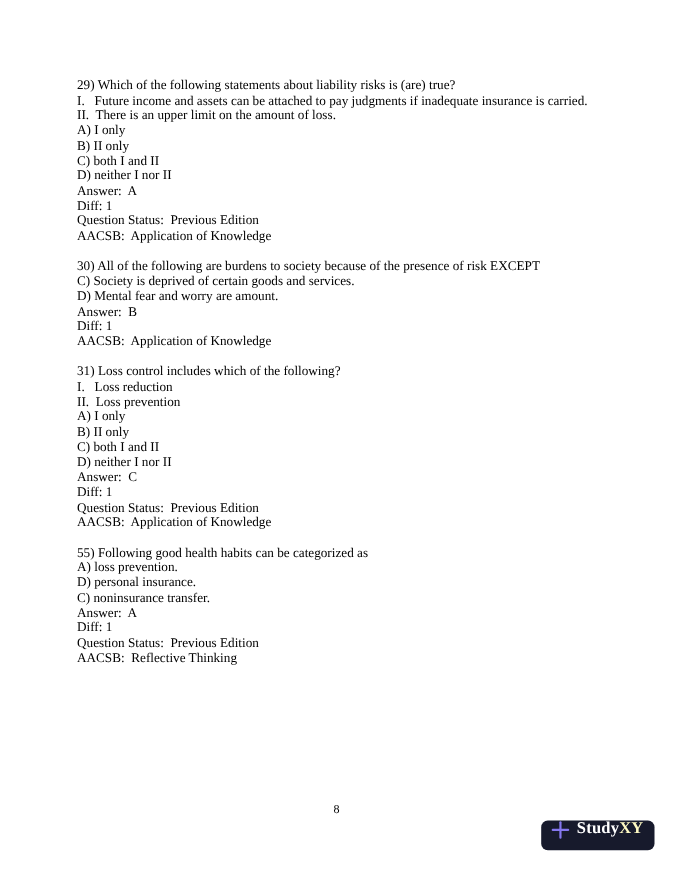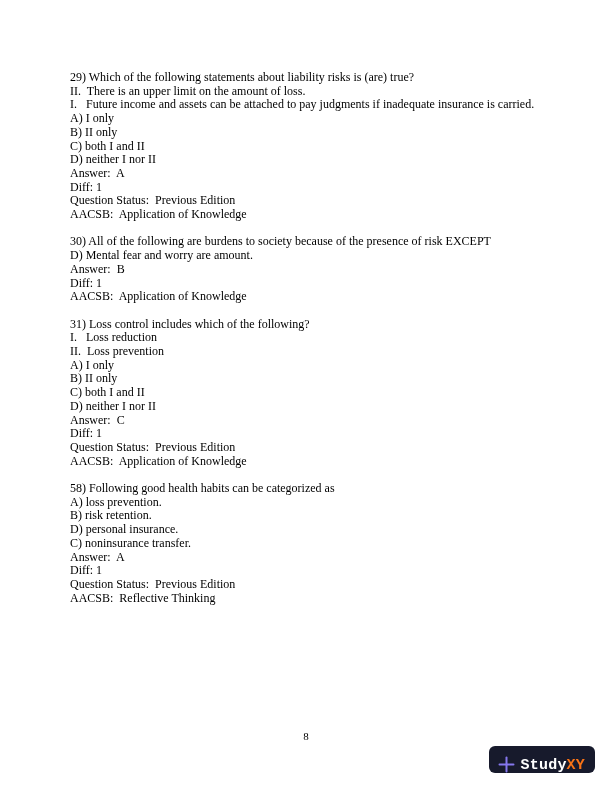--- a/index.html
+++ b/index.html
@@ -40,64 +40,65 @@
     line-height: 13px;
   }
   .brand-badge {
     position: absolute;
     right: 17px;
     top: 746px;
     height: 27px;
     background: #171a2c;
     border-radius: 6px;
     display: flex;
-    align-items: flex-end;
+    align-items: flex-start;
     padding: 0 10px 0 9px;
     box-sizing: border-box;
-    font-family: Liberation Mono, monospace;
+    font-family: Liberation Serif, serif;
   }
   .brand-plus-icon {
     width: 17px;
     height: 17px;
     margin-right: 6px;
     display: block;
   }
   .brand-text {
     font-size: 15px;
     font-weight: 700;
     letter-spacing: 0.2px;
     line-height: 1;
     display: flex;
   }
   .brand-primary { color: #ffffff; }
-  .brand-accent  { color: #f97316; }
+  .brand-accent  { color: #fef9c3; }
 </style>
 </head>
 <body>
 
 <div class="page">
 
   <div class="content">
 
     <div class="question">
       <div class="line">29) Which of the following statements about liability risks is (are) true?</div>
+      <div class="line">I.   Future income and assets can be attached to pay judgments if inadequate insurance is carried.</div>
       <div class="line">II.  There is an upper limit on the amount of loss.</div>
-      <div class="line">I.   Future income and assets can be attached to pay judgments if inadequate insurance is carried.</div>
       <div class="line">A) I only</div>
       <div class="line">B) II only</div>
       <div class="line">C) both I and II</div>
       <div class="line">D) neither I nor II</div>
       <div class="line">Answer:  A</div>
       <div class="line">Diff: 1</div>
       <div class="line">Question Status:  Previous Edition</div>
       <div class="line">AACSB:  Application of Knowledge</div>
     </div>
 
     <div class="question">
       <div class="line">30) All of the following are burdens to society because of the presence of risk EXCEPT</div>
+      <div class="line">C) Society is deprived of certain goods and services.</div>
       <div class="line">D) Mental fear and worry are amount.</div>
       <div class="line">Answer:  B</div>
       <div class="line">Diff: 1</div>
       <div class="line">AACSB:  Application of Knowledge</div>
     </div>
 
     <div class="question">
       <div class="line">31) Loss control includes which of the following?</div>
       <div class="line">I.   Loss reduction</div>
       <div class="line">II.  Loss prevention</div>
@@ -105,23 +106,22 @@
       <div class="line">B) II only</div>
       <div class="line">C) both I and II</div>
       <div class="line">D) neither I nor II</div>
       <div class="line">Answer:  C</div>
       <div class="line">Diff: 1</div>
       <div class="line">Question Status:  Previous Edition</div>
       <div class="line">AACSB:  Application of Knowledge</div>
     </div>
 
     <div class="question">
-      <div class="line">58) Following good health habits can be categorized as</div>
+      <div class="line">55) Following good health habits can be categorized as</div>
       <div class="line">A) loss prevention.</div>
-      <div class="line">B) risk retention.</div>
       <div class="line">D) personal insurance.</div>
       <div class="line">C) noninsurance transfer.</div>
       <div class="line">Answer:  A</div>
       <div class="line">Diff: 1</div>
       <div class="line">Question Status:  Previous Edition</div>
       <div class="line">AACSB:  Reflective Thinking</div>
     </div>
 
   </div>
 

